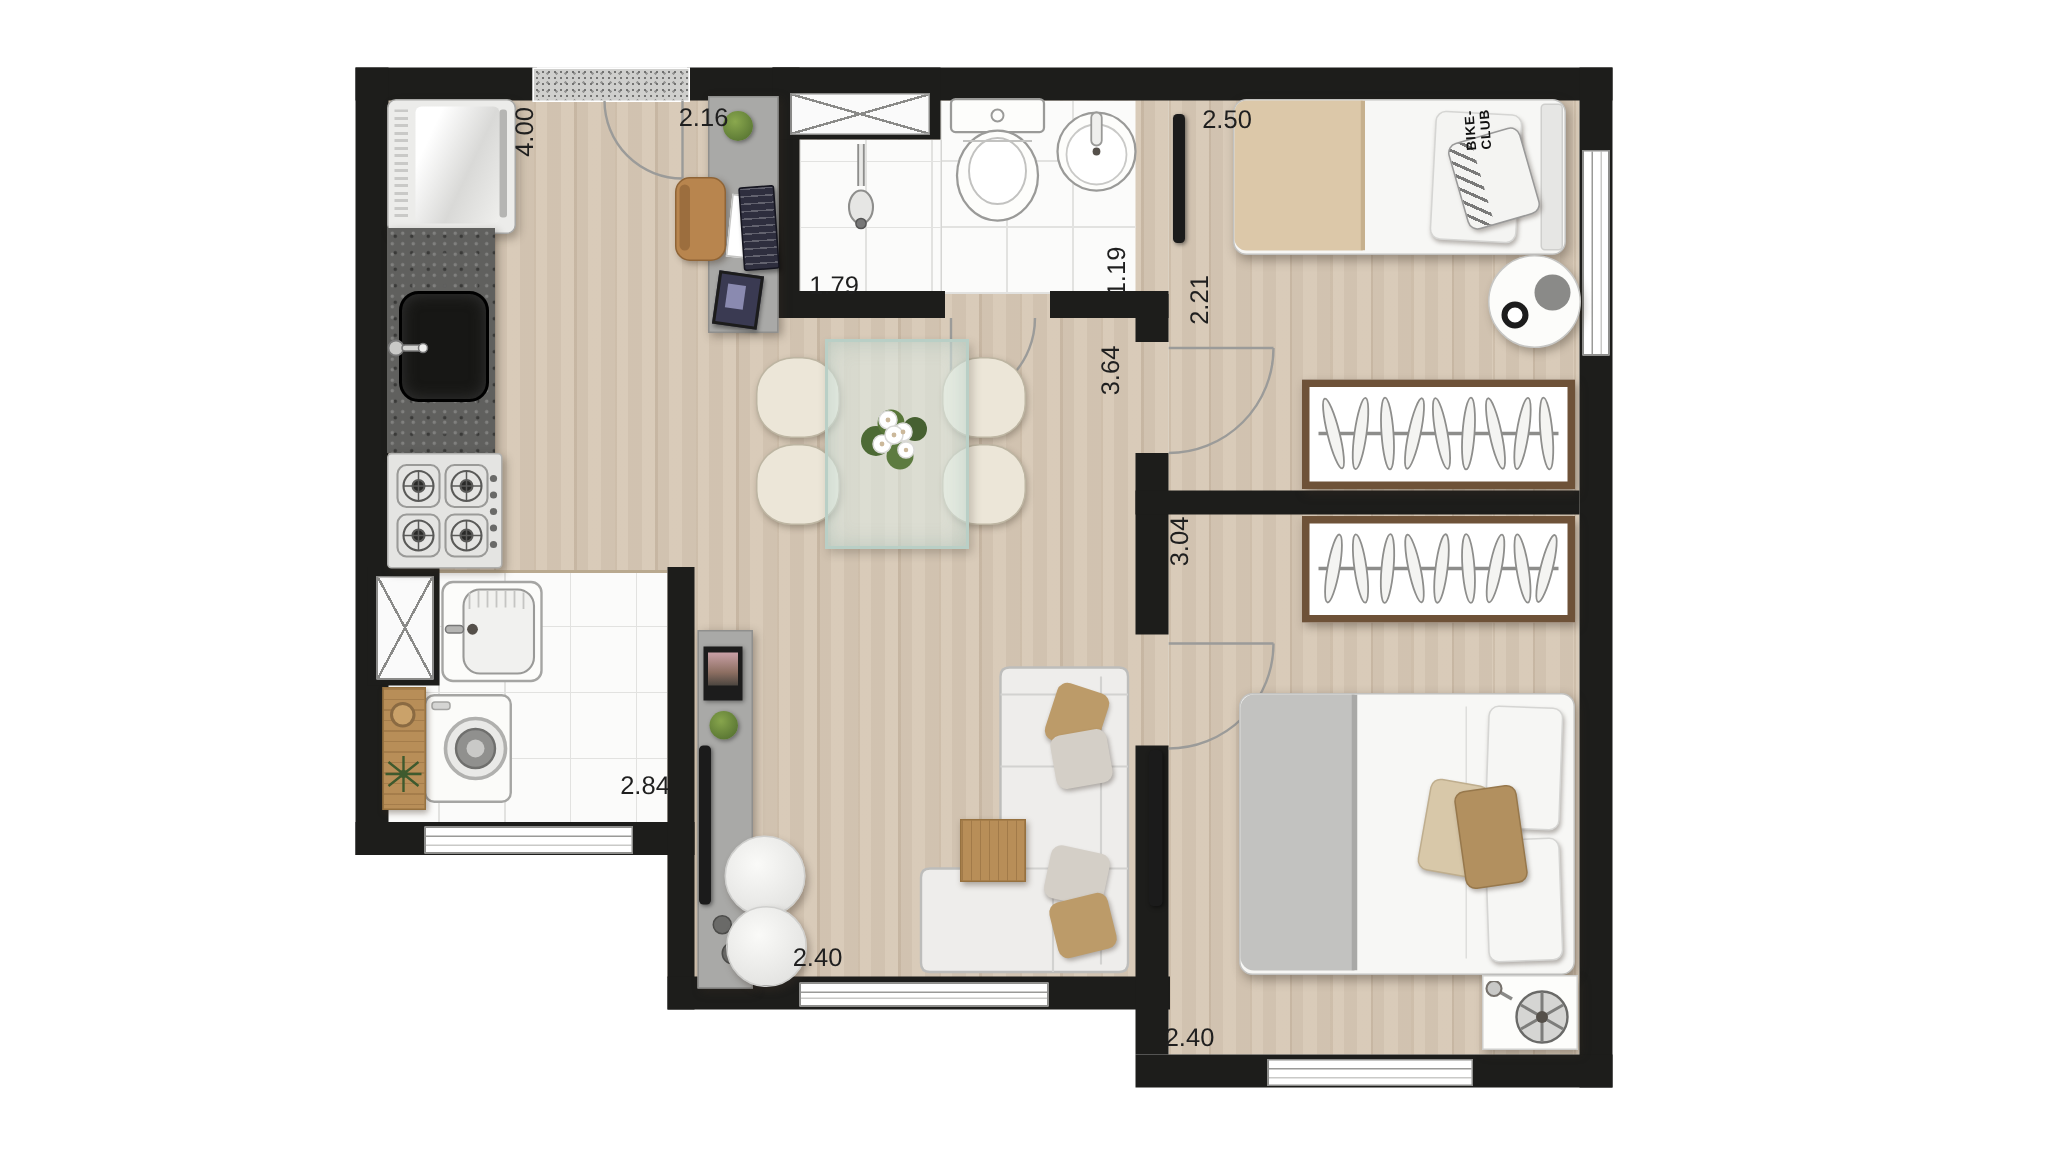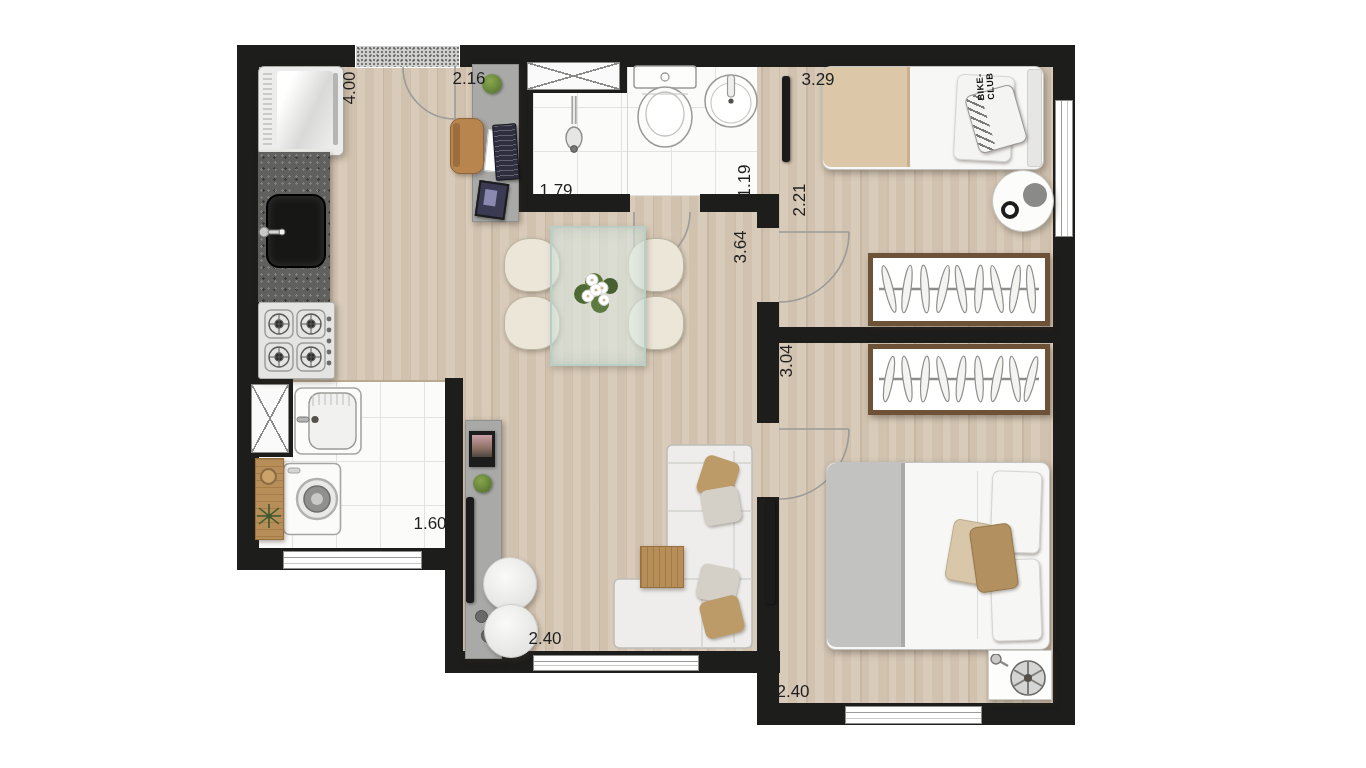--- a/index.html
+++ b/index.html
@@ -377,21 +377,21 @@
     <g stroke="#3e5a2e" stroke-width="1.6" fill="none">
       <path d="M14 14 L14 2 M14 14 L24 6 M14 14 L26 14 M14 14 L24 22 M14 14 L14 26 M14 14 L4 22 M14 14 L2 14 M14 14 L4 6"></path>
     </g>
     <circle cx="14" cy="14" r="2.6" fill="#3e5a2e"></circle>
   </svg>
 
   <div class="dim v" style="left:328px;top:79px;">4.00</div>
   <div class="dim" style="left:404px;top:70px;margin-left:43px;">2.16</div>
   <div class="dim" style="left:534px;top:182px;">1.79</div>
   <div class="dim v" style="left:723px;top:172px;">1.19</div>
-  <div class="dim" style="left:796px;top:71px;">3.29</div>
+  <div class="dim" style="left:796px;top:71px;">2.50</div>
   <div class="dim v" style="left:778px;top:191px;">2.21</div>
   <div class="dim v" style="left:719px;top:238px;">3.64</div>
   <div class="dim v" style="left:765px;top:352px;">3.04</div>
-  <div class="dim" style="left:408px;top:515px;">1.60</div>
+  <div class="dim" style="left:408px;top:515px;">2.84</div>
   <div class="dim" style="left:523px;top:630px;">2.40</div>
   <div class="dim" style="left:771px;top:683px;">2.40</div>
 
 </div>
 
 </body></html>

